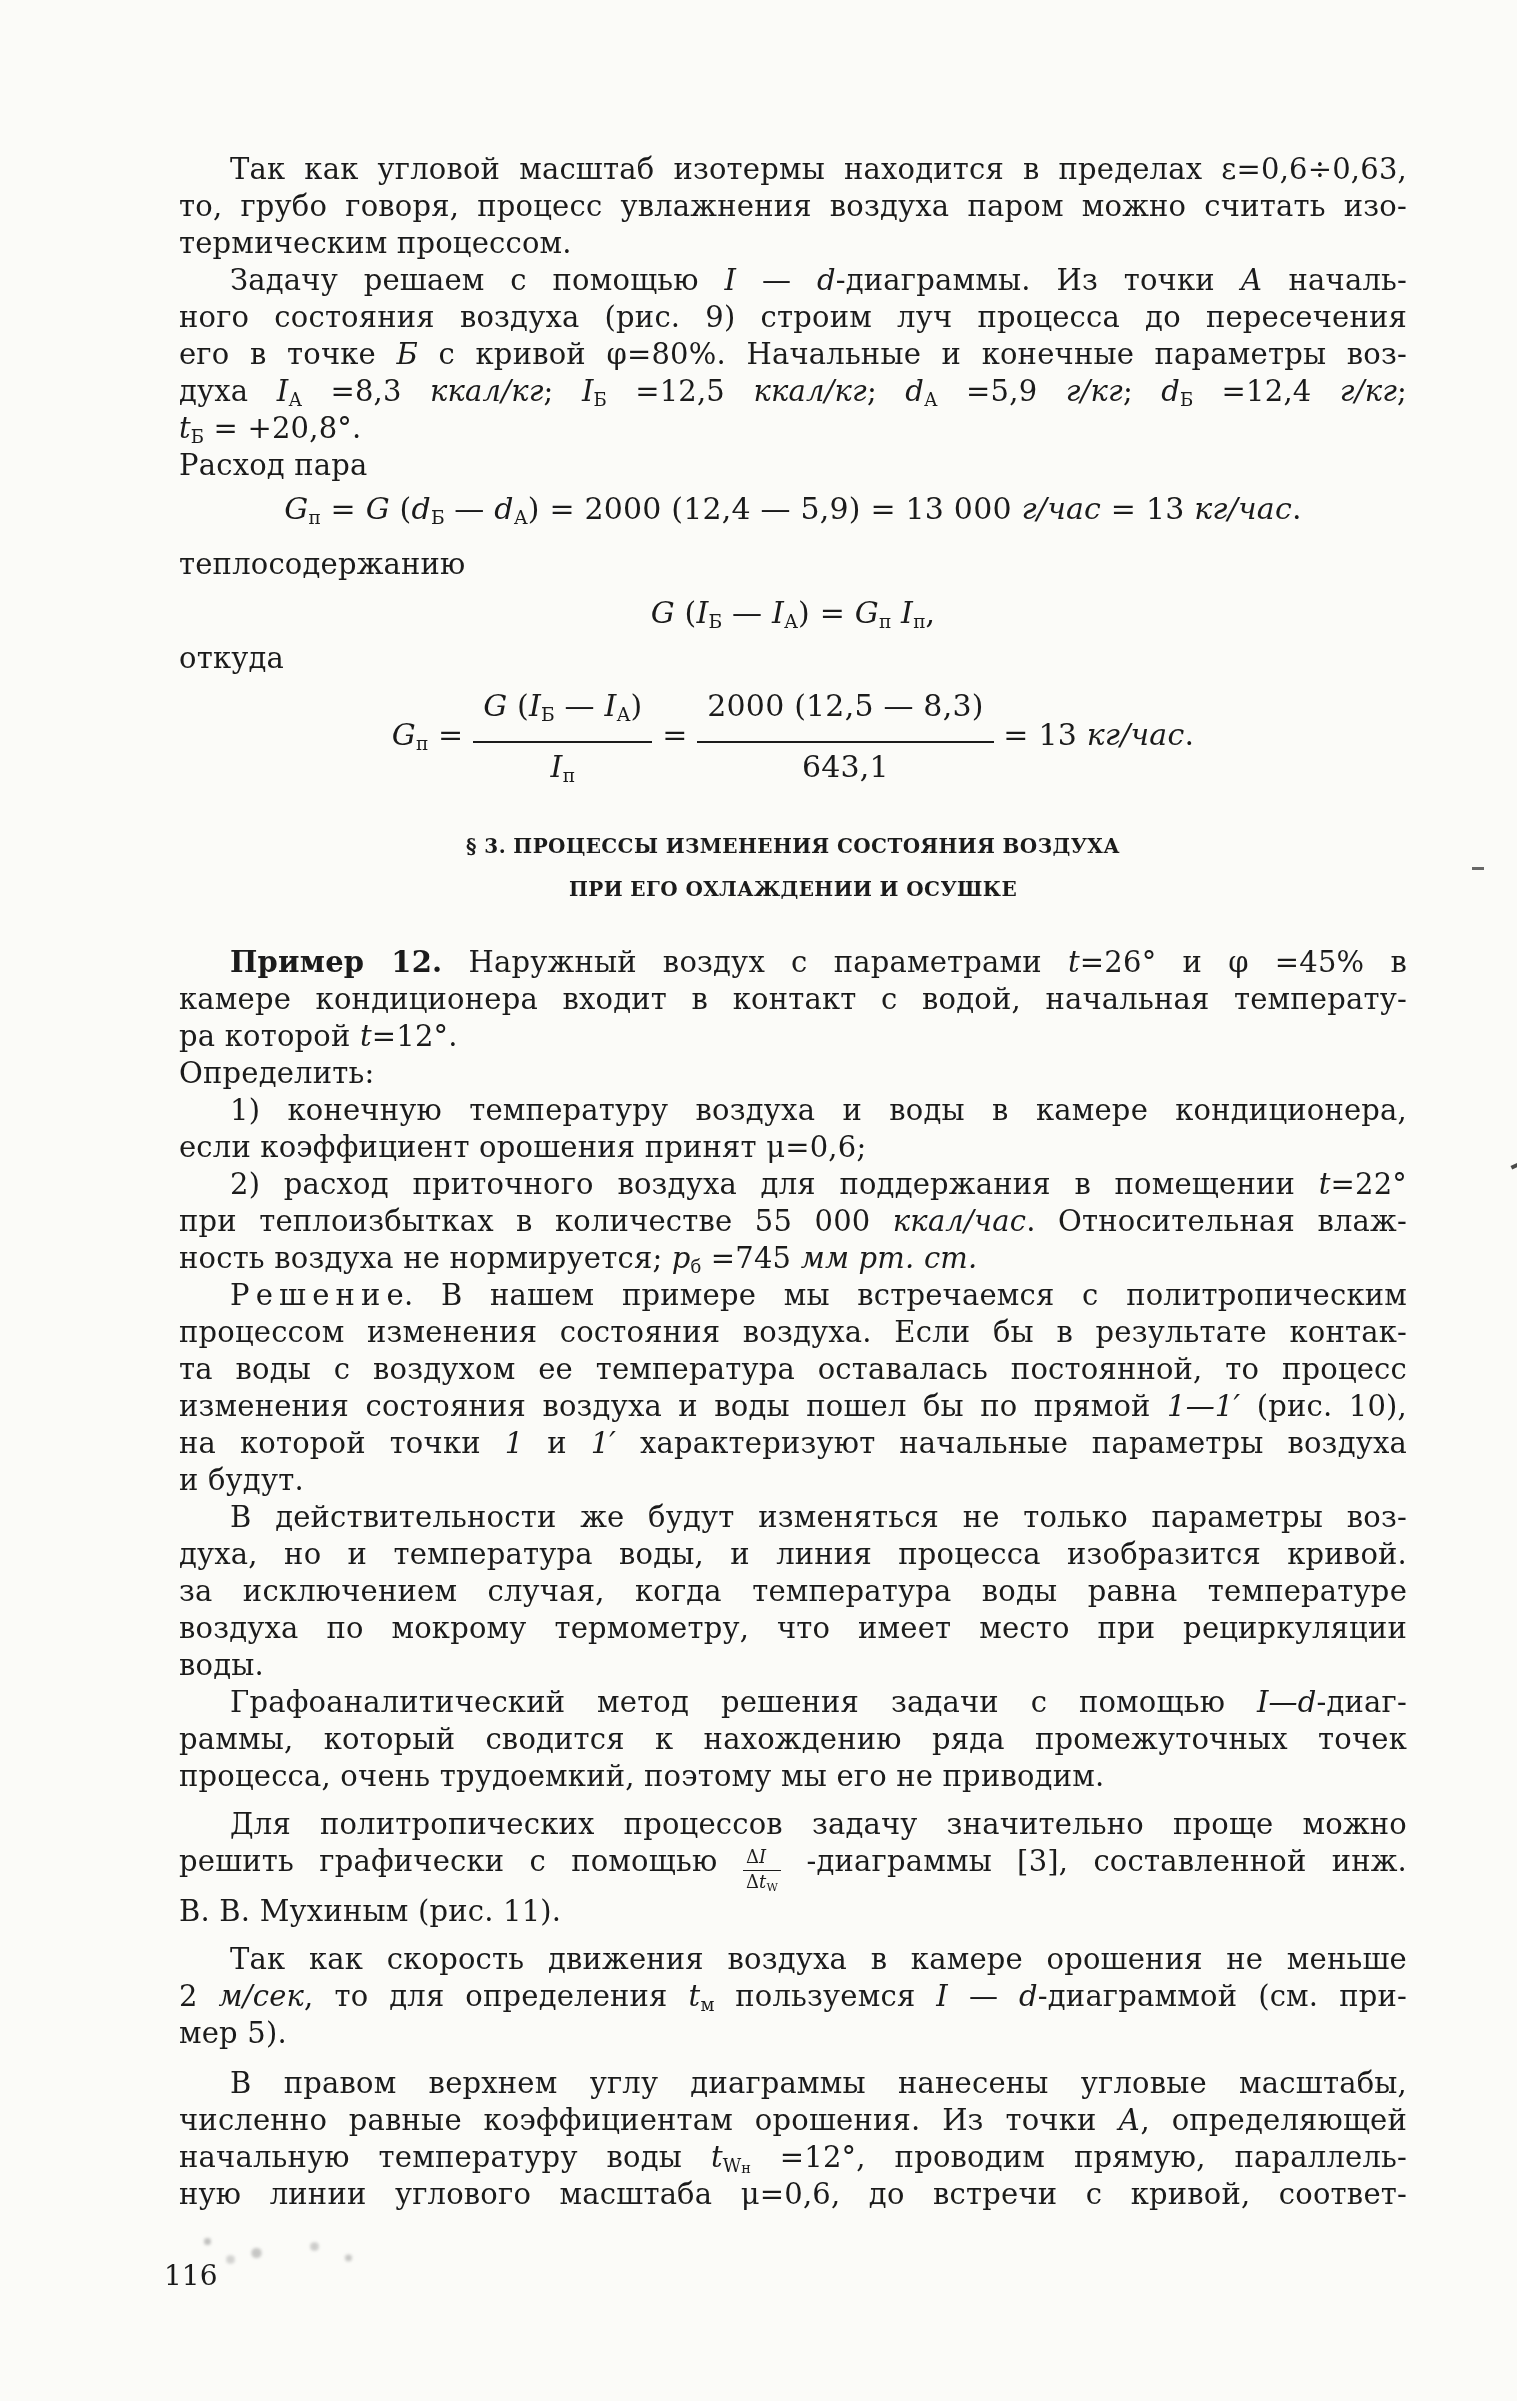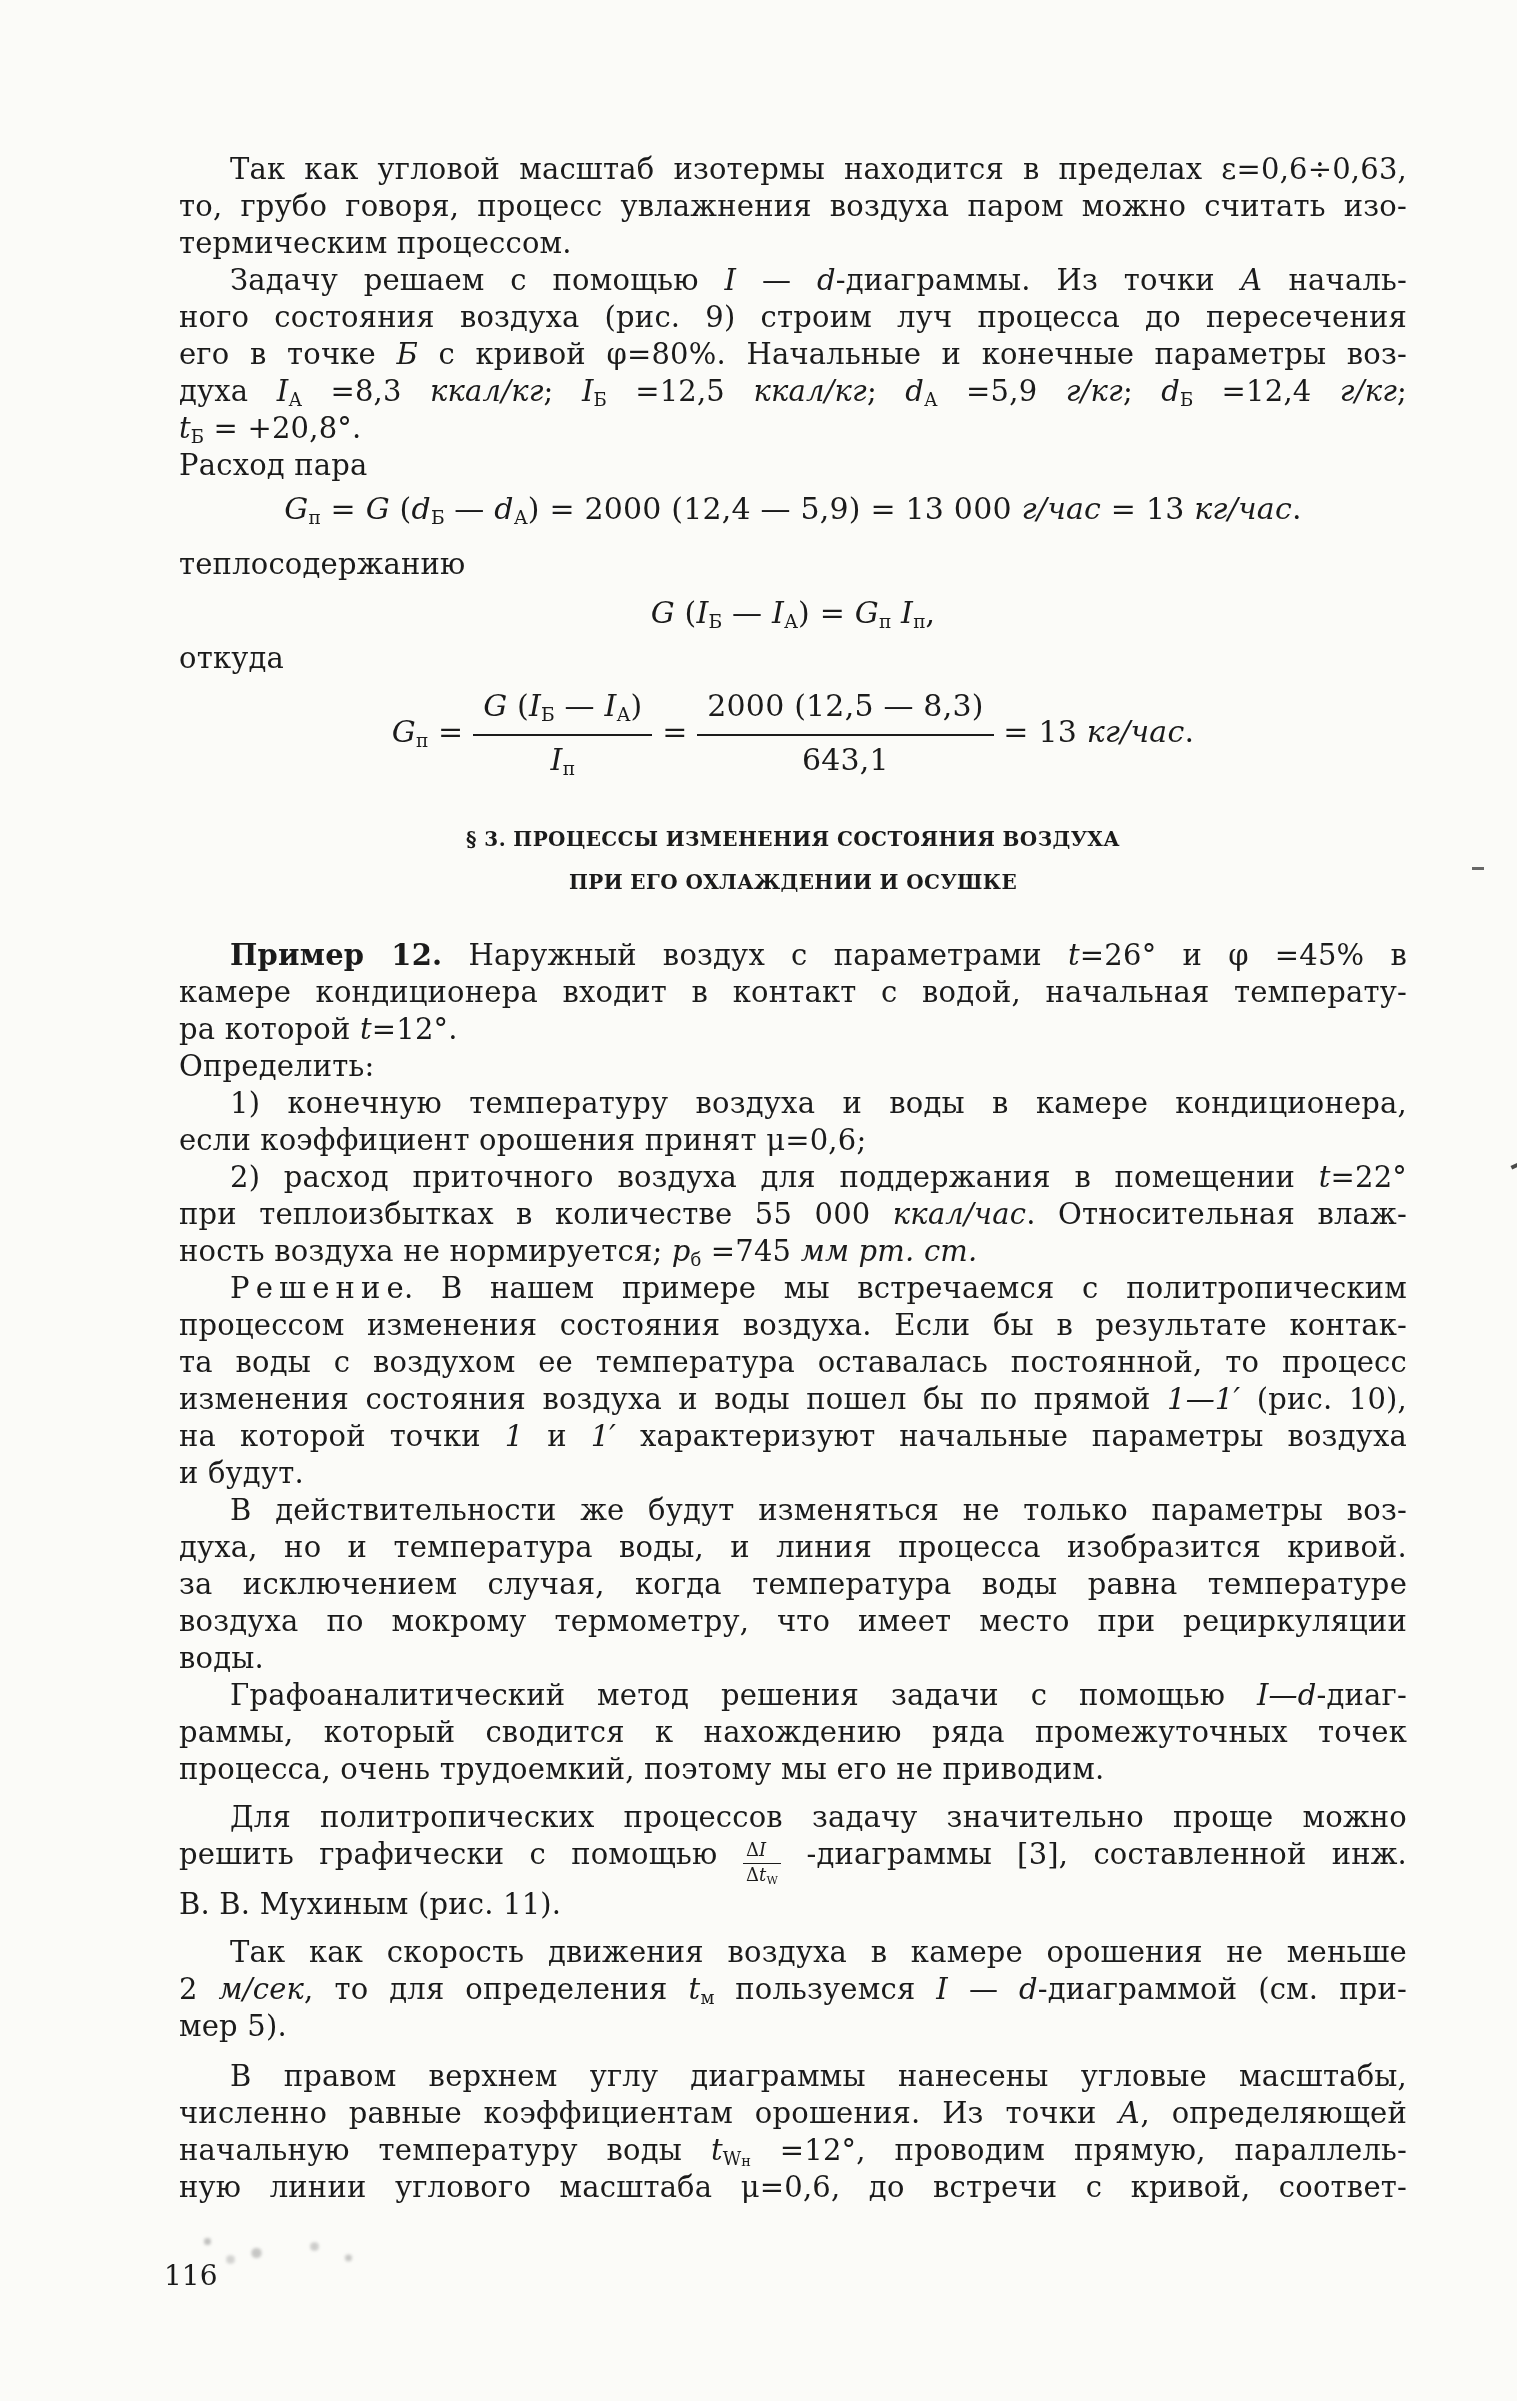--- a/index.html
+++ b/index.html
@@ -29,21 +29,21 @@
   i{font-style:italic;}
   b{font-weight:bold;}
   sub{font-size:0.62em;line-height:0;vertical-align:-0.28em;letter-spacing:0;}
   sub.s2{font-size:0.5em;vertical-align:-0.42em;}
   .eq{text-align:center;font-size:30px;line-height:39px;}
   #eq-steam{margin:5px 0 18px;}
   #eq-heat{margin:10px 0 8.2px;}
   #eq-gp{margin:11.5px 0 15px;}
   .frac{display:inline-block;text-align:center;}
   .eq .frac{vertical-align:middle;line-height:1.15;}
-  .eq .frac .num{display:block;padding:0 10px 11px;}
+  .eq .frac .num{display:block;padding:0 10px 18px;}
   .eq .frac .den{display:block;border-top:2.5px solid #1b1b1b;padding:7px 10px 0;}
   .line .frac{vertical-align:-0.95em;font-size:0.62em;line-height:1.15;}
   .line .frac .num{display:block;padding:0 3.3px 1.6px;}
   .line .frac .den{display:block;border-top:1.6px solid #1b1b1b;padding:1.6px 3.3px 0;}
   .heading{
     margin:25px 0 33px;
     text-align:center;
     font-weight:bold;
     font-size:20px;line-height:43px;
     letter-spacing:0.4px;

